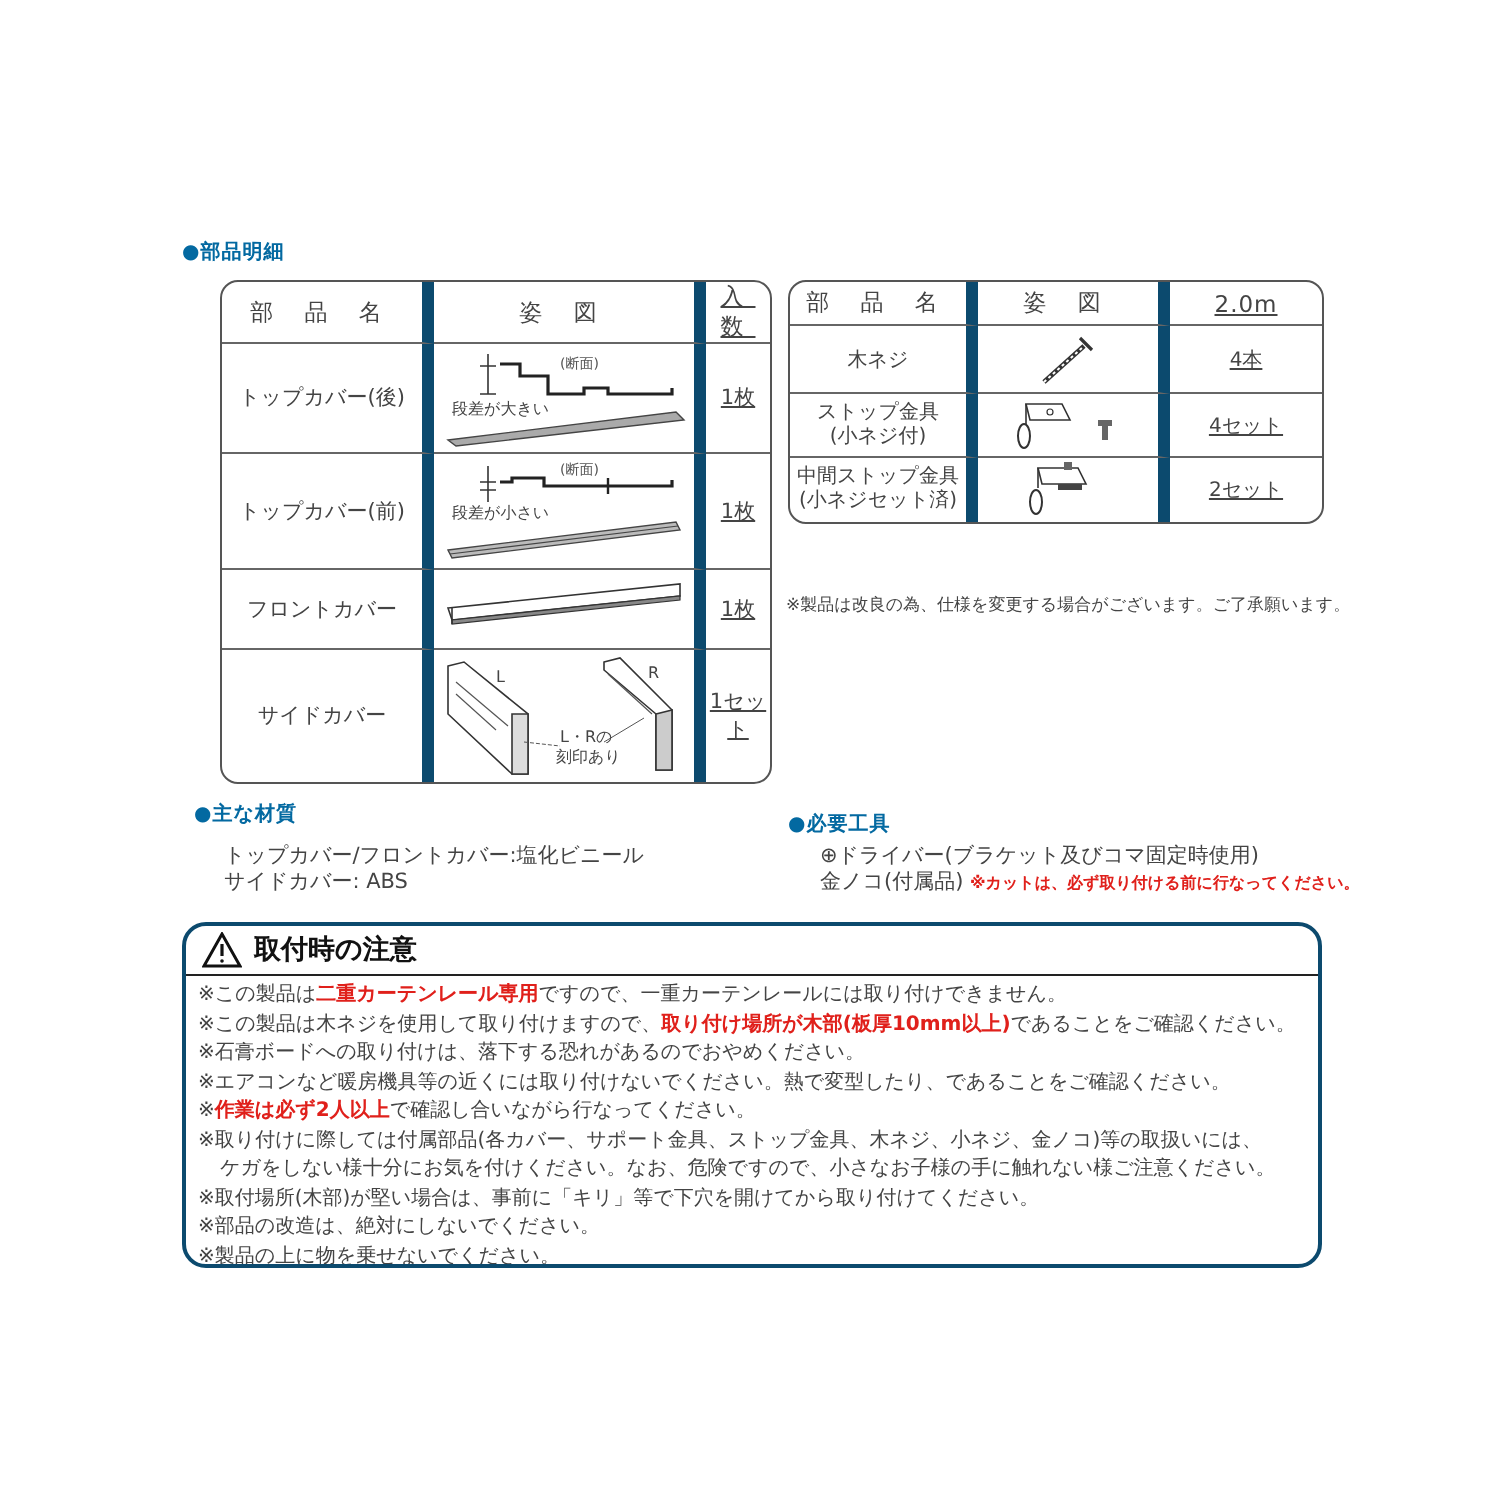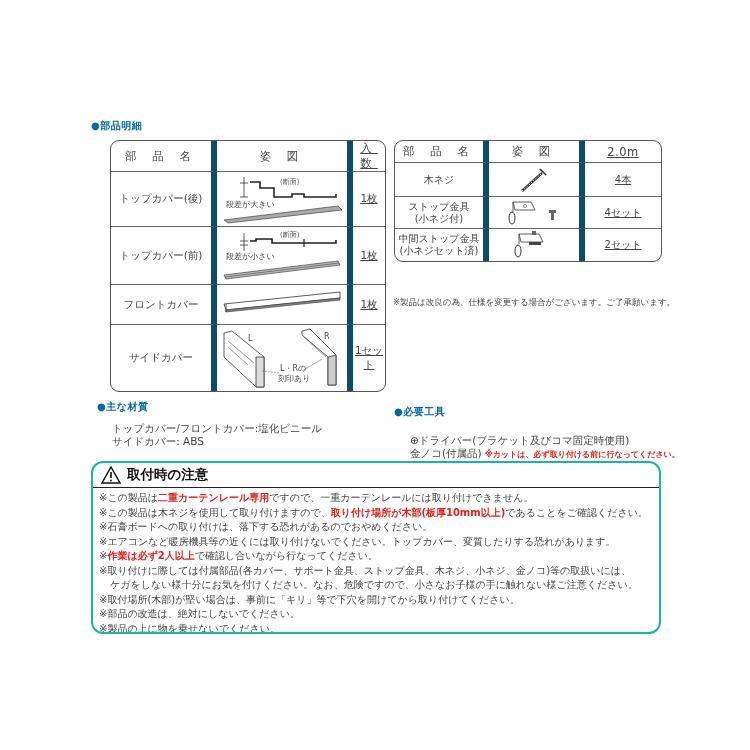--- a/index.html
+++ b/index.html
@@ -12,21 +12,21 @@
   table.parts td, table.parts th { border-right:6px solid #0c4a6e; border-bottom:1px solid #666;
        text-align:center; vertical-align:middle; padding:0; font-weight:normal; }
   table.parts tr td:last-child, table.parts tr th:last-child { border-right:none;text-decoration:underline; }
   table.parts tr:last-child td { border-bottom:none; }
   table.parts th { font-size:11.5px; letter-spacing:6px; height:21px; color:#444; }
   .sm { font-size:10px; }
   .note { font-size:8.5px; color:#444; }
   .mat { font-size:10.5px; color:#444; line-height:13px; }
   .red { color:#e0201b; font-weight:bold; }
   .caution { position:absolute; left:91px; top:461px; width:570px; height:173px;
-       border:2px solid #14b8a6; border-radius:12px; box-sizing:border-box; overflow:hidden; }
+       border:2px solid #0c4a6e; border-radius:12px; box-sizing:border-box; overflow:hidden; }
   .caution .title { height:24px; border-bottom:1.5px solid #222; display:flex; align-items:center;
        padding-left:8px; font-size:13.5px; font-weight:bold; color:#111; }
   .caution .body { padding:3px 6px; font-size:10px; line-height:14.5px; color:#444; white-space:nowrap; }
   .caution .body .ind { padding-left:11px; }
   svg { display:block; margin:auto; }
 </style>
 </head>
 <body>
 
 <div class="abs h" style="left:91px;top:119px;">●部品明細</div>
@@ -160,42 +160,42 @@
   </table>
 <div class="abs note" style="left:393px;top:297px;white-space:nowrap;">※製品は改良の為、仕様を変更する場合がございます。ご了承願います。</div>
 
 <div class="abs h" style="left:97px;top:386px;margin-top:14px;">●主な材質</div>
 <div class="abs mat" style="left:112px;top:422px;">
   <div>トップカバー/フロントカバー:塩化ビニール</div>
   <div>サイドカバー: ABS</div>
 </div>
 
 <div class="abs h" style="left:394px;top:405px;">●必要工具</div>
-<div class="abs mat" style="left:410px;top:434px;white-space:nowrap;">
+<div class="abs mat" style="left:410px;top:422px;white-space:nowrap;">
   <div>⊕ドライバー(ブラケット及びコマ固定時使用)</div>
   <div>
     <span>金ノコ(付属品)</span>
     <span class="red" style="font-size:8px;">※カットは、必ず取り付ける前に行なってください。</span>
   </div>
 </div>
 
 <div class="caution">
   <div class="title">
     <svg width="20" height="18" viewBox="0 0 20 18" style="margin:0 6px 0 0;">
       <polygon points="10,1 19,17 1,17" fill="#fff" stroke="#111" stroke-width="1.5"></polygon>
       <line x1="10" y1="6" x2="10" y2="12" stroke="#111" stroke-width="1.6"></line>
       <circle cx="10" cy="14.5" r="0.9" fill="#111"></circle>
     </svg>
     <span>取付時の注意</span>
   </div>
   <div class="body">
     <div><span>※この製品は</span><span class="red">二重カーテンレール専用</span><span>ですので、一重カーテンレールには取り付けできません。</span></div>
     <div><span>※この製品は木ネジを使用して取り付けますので、</span><span class="red">取り付け場所が木部(板厚10mm以上)</span><span>であることをご確認ください。</span></div>
     <div><span>※石膏ボードへの取り付けは、落下する恐れがあるのでおやめください。</span></div>
-    <div><span>※エアコンなど暖房機具等の近くには取り付けないでください。トップカバー、変質したりする恐れがあります。</span></div>
+    <div><span>※エアコンなど暖房機具等の近くには取り付けないでください。熱で変型したり、であることをご確認ください。</span></div>
     <div><span>※</span><span class="red">作業は必ず2人以上</span><span>で確認し合いながら行なってください。</span></div>
     <div><span>※取り付けに際しては付属部品(各カバー、サポート金具、ストップ金具、木ネジ、小ネジ、金ノコ)等の取扱いには、</span></div>
     <div class="ind"><span>ケガをしない様十分にお気を付けください。なお、危険ですので、小さなお子様の手に触れない様ご注意ください。</span></div>
     <div><span>※取付場所(木部)が堅い場合は、事前に「キリ」等で下穴を開けてから取り付けてください。</span></div>
     <div><span>※部品の改造は、絶対にしないでください。</span></div>
     <div><span>※製品の上に物を乗せないでください。</span></div>
   </div>
 </div>
 
 </body></html>

